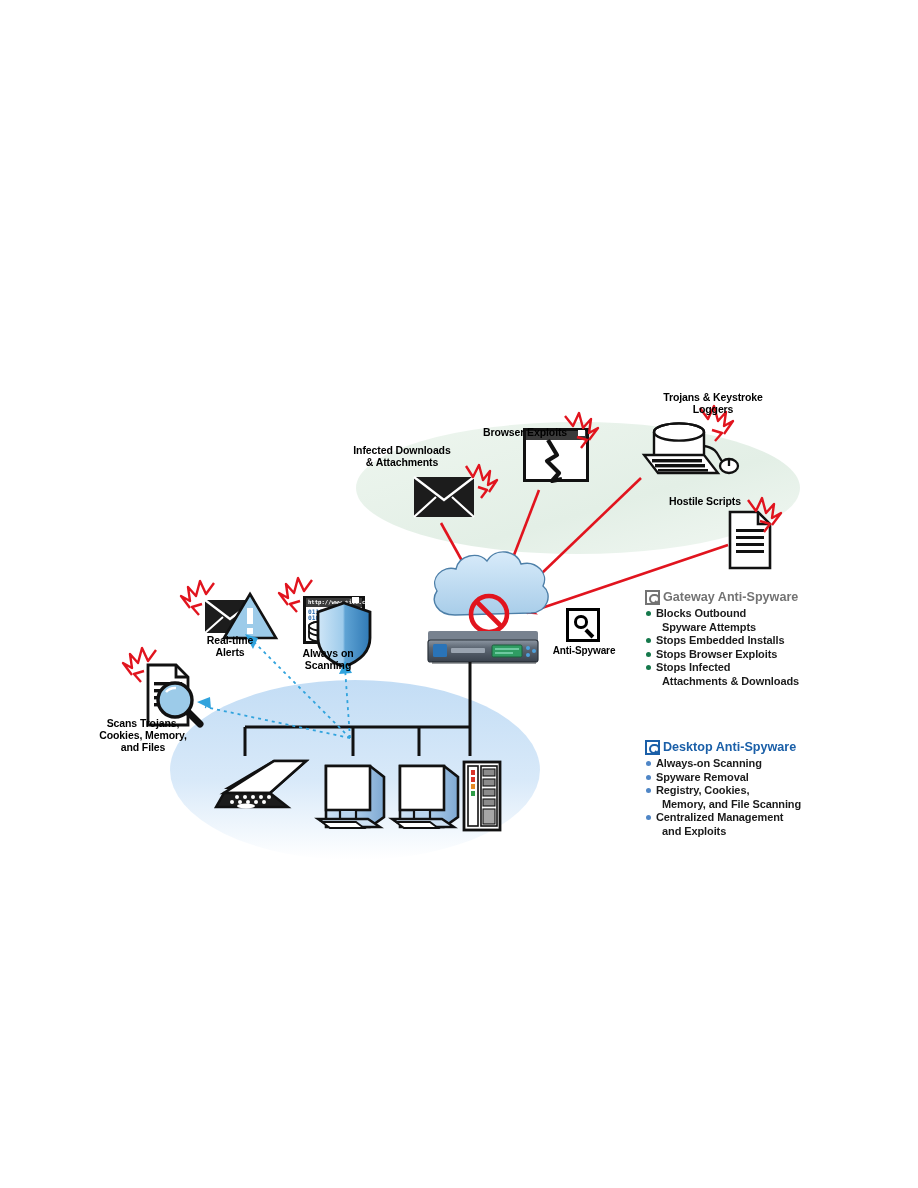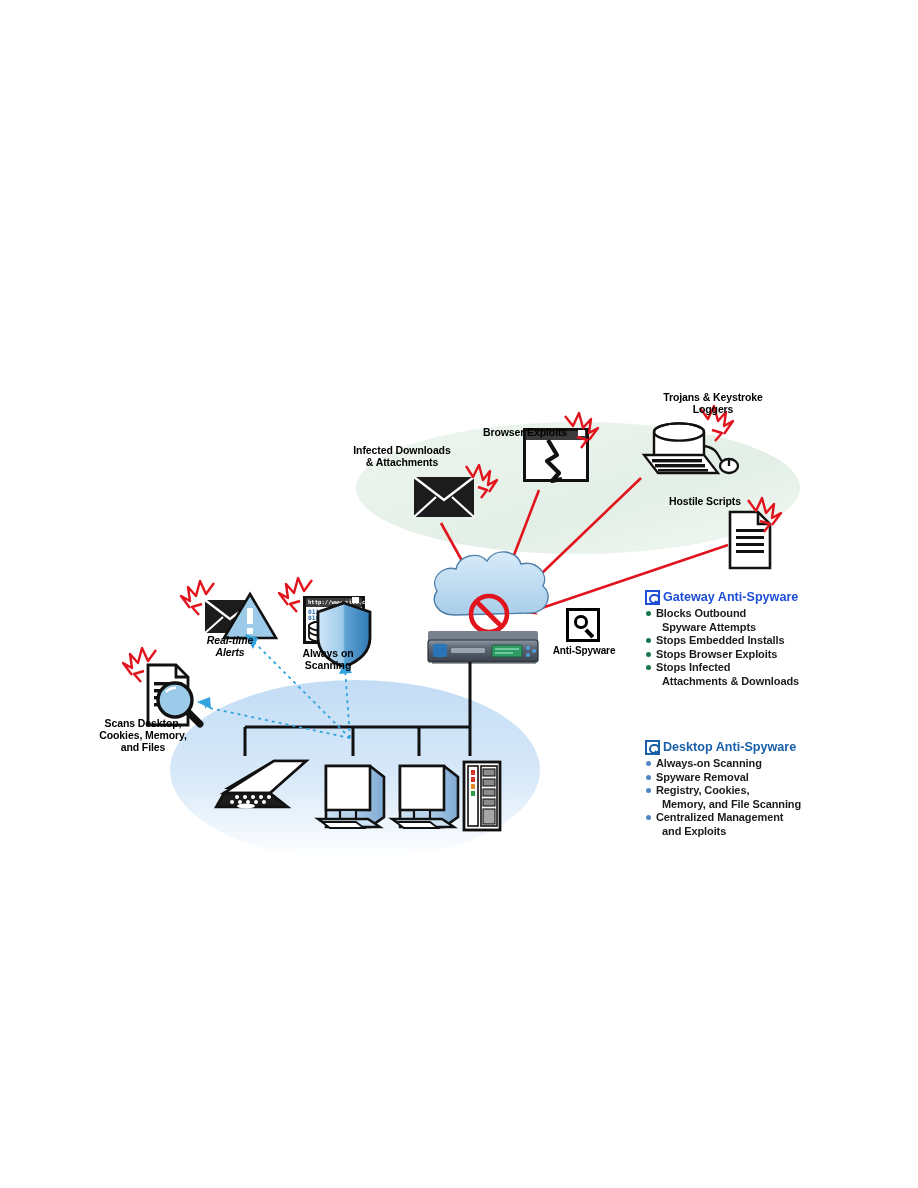--- a/index.html
+++ b/index.html
@@ -23,21 +23,21 @@
   .panel .ptitle{font-size:12.6px;font-weight:bold;line-height:1.05;
       display:flex;align-items:center;gap:3px;white-space:nowrap;}
   .panel ul{list-style:none;margin:2px 0 0 0;padding:0;}
   .panel li{font-size:11px;font-weight:bold;color:#1b1b1b;
       line-height:1.23;position:relative;padding-left:11px;
       letter-spacing:-0.1px;}
   .panel li .dot{position:absolute;left:1px;top:4.4px;width:5px;height:5px;
       border-radius:50%;}
   .panel li.cont{padding-left:17px;}
 
-  .gw .ptitle{color:#1d4ed8;}
+  .gw .ptitle{color:#737373;}
   .gw li .dot{background:#15784b;}
   .dk .ptitle{color:#1a5fa8;align-items:center;}
   .dk li .dot{background:#4f86c6;}
 
   .mark{width:15px;height:15px;border:2.2px solid currentColor;
         box-sizing:border-box;display:inline-block;position:relative;
         flex:0 0 auto;}
   .mark::before{content:"";position:absolute;left:2.3px;top:1.8px;
         width:6.4px;height:6.4px;border:2px solid currentColor;border-radius:50%;}
   .mark::after{content:"";position:absolute;left:8.2px;top:8.2px;
@@ -339,32 +339,32 @@
 
 <div class="lbl threat-lbl c" style="left:639px;top:392px;width:148px;">
   <div>Trojans &amp; Keystroke</div>
   <div>Loggers</div>
 </div>
 
 <div class="lbl threat-lbl c" style="left:650px;top:496px;width:110px;">
   <div>Hostile Scripts</div>
 </div>
 
-<div class="lbl local-lbl c" style="left:178px;top:635px;width:104px;font-style:italic;">
+<div class="lbl local-lbl c" style="left:178px;top:635px;width:104px;">
   <div>Real-time</div>
   <div>Alerts</div>
 </div>
 
 <div class="lbl local-lbl c" style="left:282px;top:648px;width:92px;">
   <div>Always on</div>
   <div>Scanning</div>
 </div>
 
 <div class="lbl local-lbl c" style="left:84px;top:718px;width:118px;">
-  <div>Scans Desktop,</div>
+  <div>Scans Trojans,</div>
   <div>Cookies, Memory,</div>
   <div>and Files</div>
 </div>
 
 <div class="as-icon">
   <div class="ci"></div>
   <div class="hd"></div>
 </div>
 <div class="lbl c" style="left:539px;top:645px;width:90px;font-size:10px;">Anti-Spyware</div>
 

